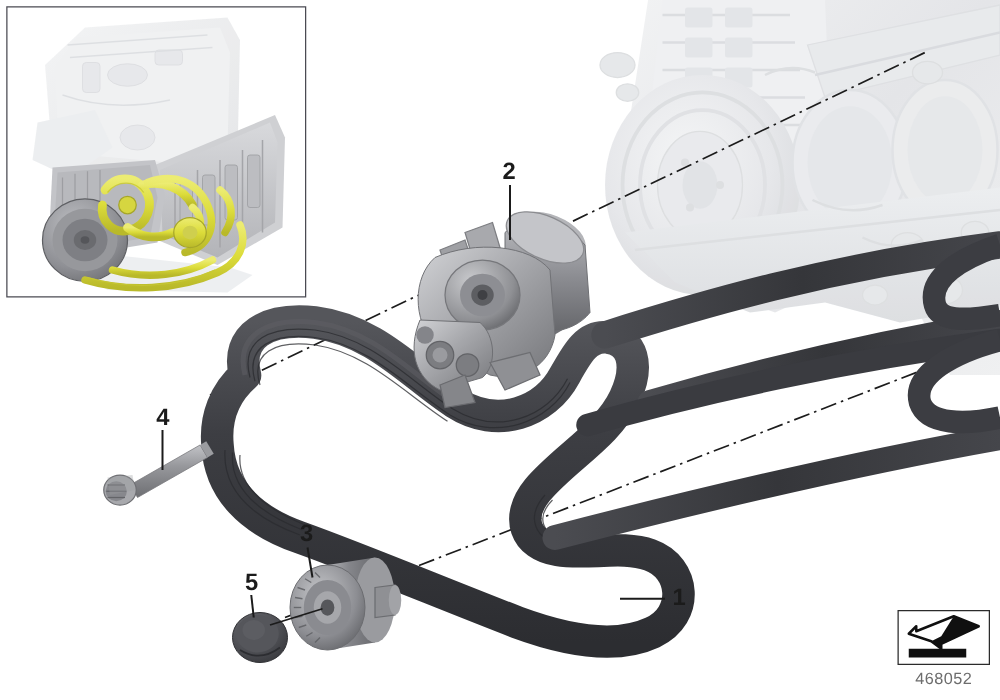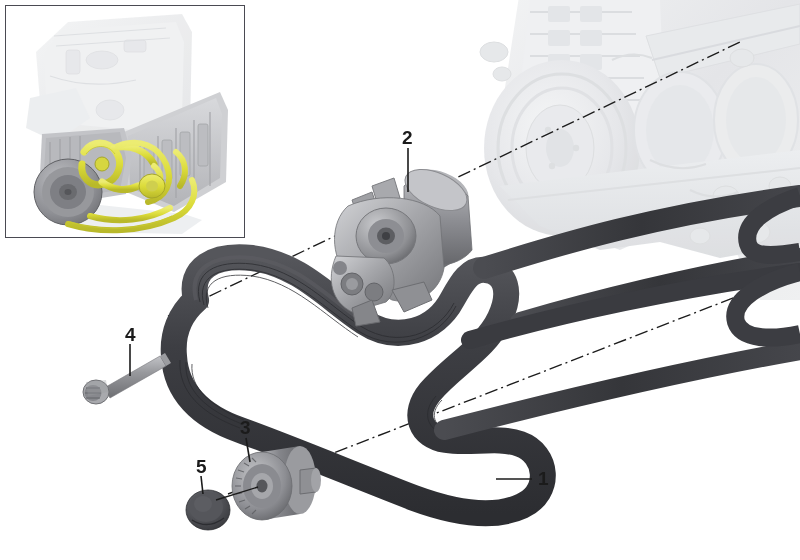--- a/index.html
+++ b/index.html
@@ -400,14 +400,24 @@
         <ellipse cx="146" cy="180" rx="6" ry="5.5" fill="#cfcf4e"></ellipse>
         <ellipse cx="96" cy="158" rx="7" ry="7" fill="#d6d640" stroke="#a6a62a"></ellipse>
       </g>
       <g fill="none" stroke="#c8c835" stroke-width="1" opacity="0.85">
         <path d="M80 148 C 88 138 102 138 109 148"></path>
         <path d="M64 216 C 98 226 136 224 166 210"></path>
       </g>
     </svg>
   </div>
 
+  <div id="legend">
+    <div class="box">
+      <svg viewBox="0 0 72 42">
+        <path d="M8 18 L14 12 L14 16 L44 4 L64 12 L34 26 L34 30 L26 24 Z" fill="#ffffff" stroke="#101010" stroke-width="2" stroke-linejoin="round"></path>
+        <path d="M44 4 L64 12 L34 26 L34 30 L26 24 L34 20 Z" fill="#101010"></path>
+        <rect x="8" y="30" width="46" height="7" fill="#101010"></rect>
+      </svg>
+    </div>
+    <div class="pn">468052</div>
+  </div>
 
 </div>
 
 </body></html>

